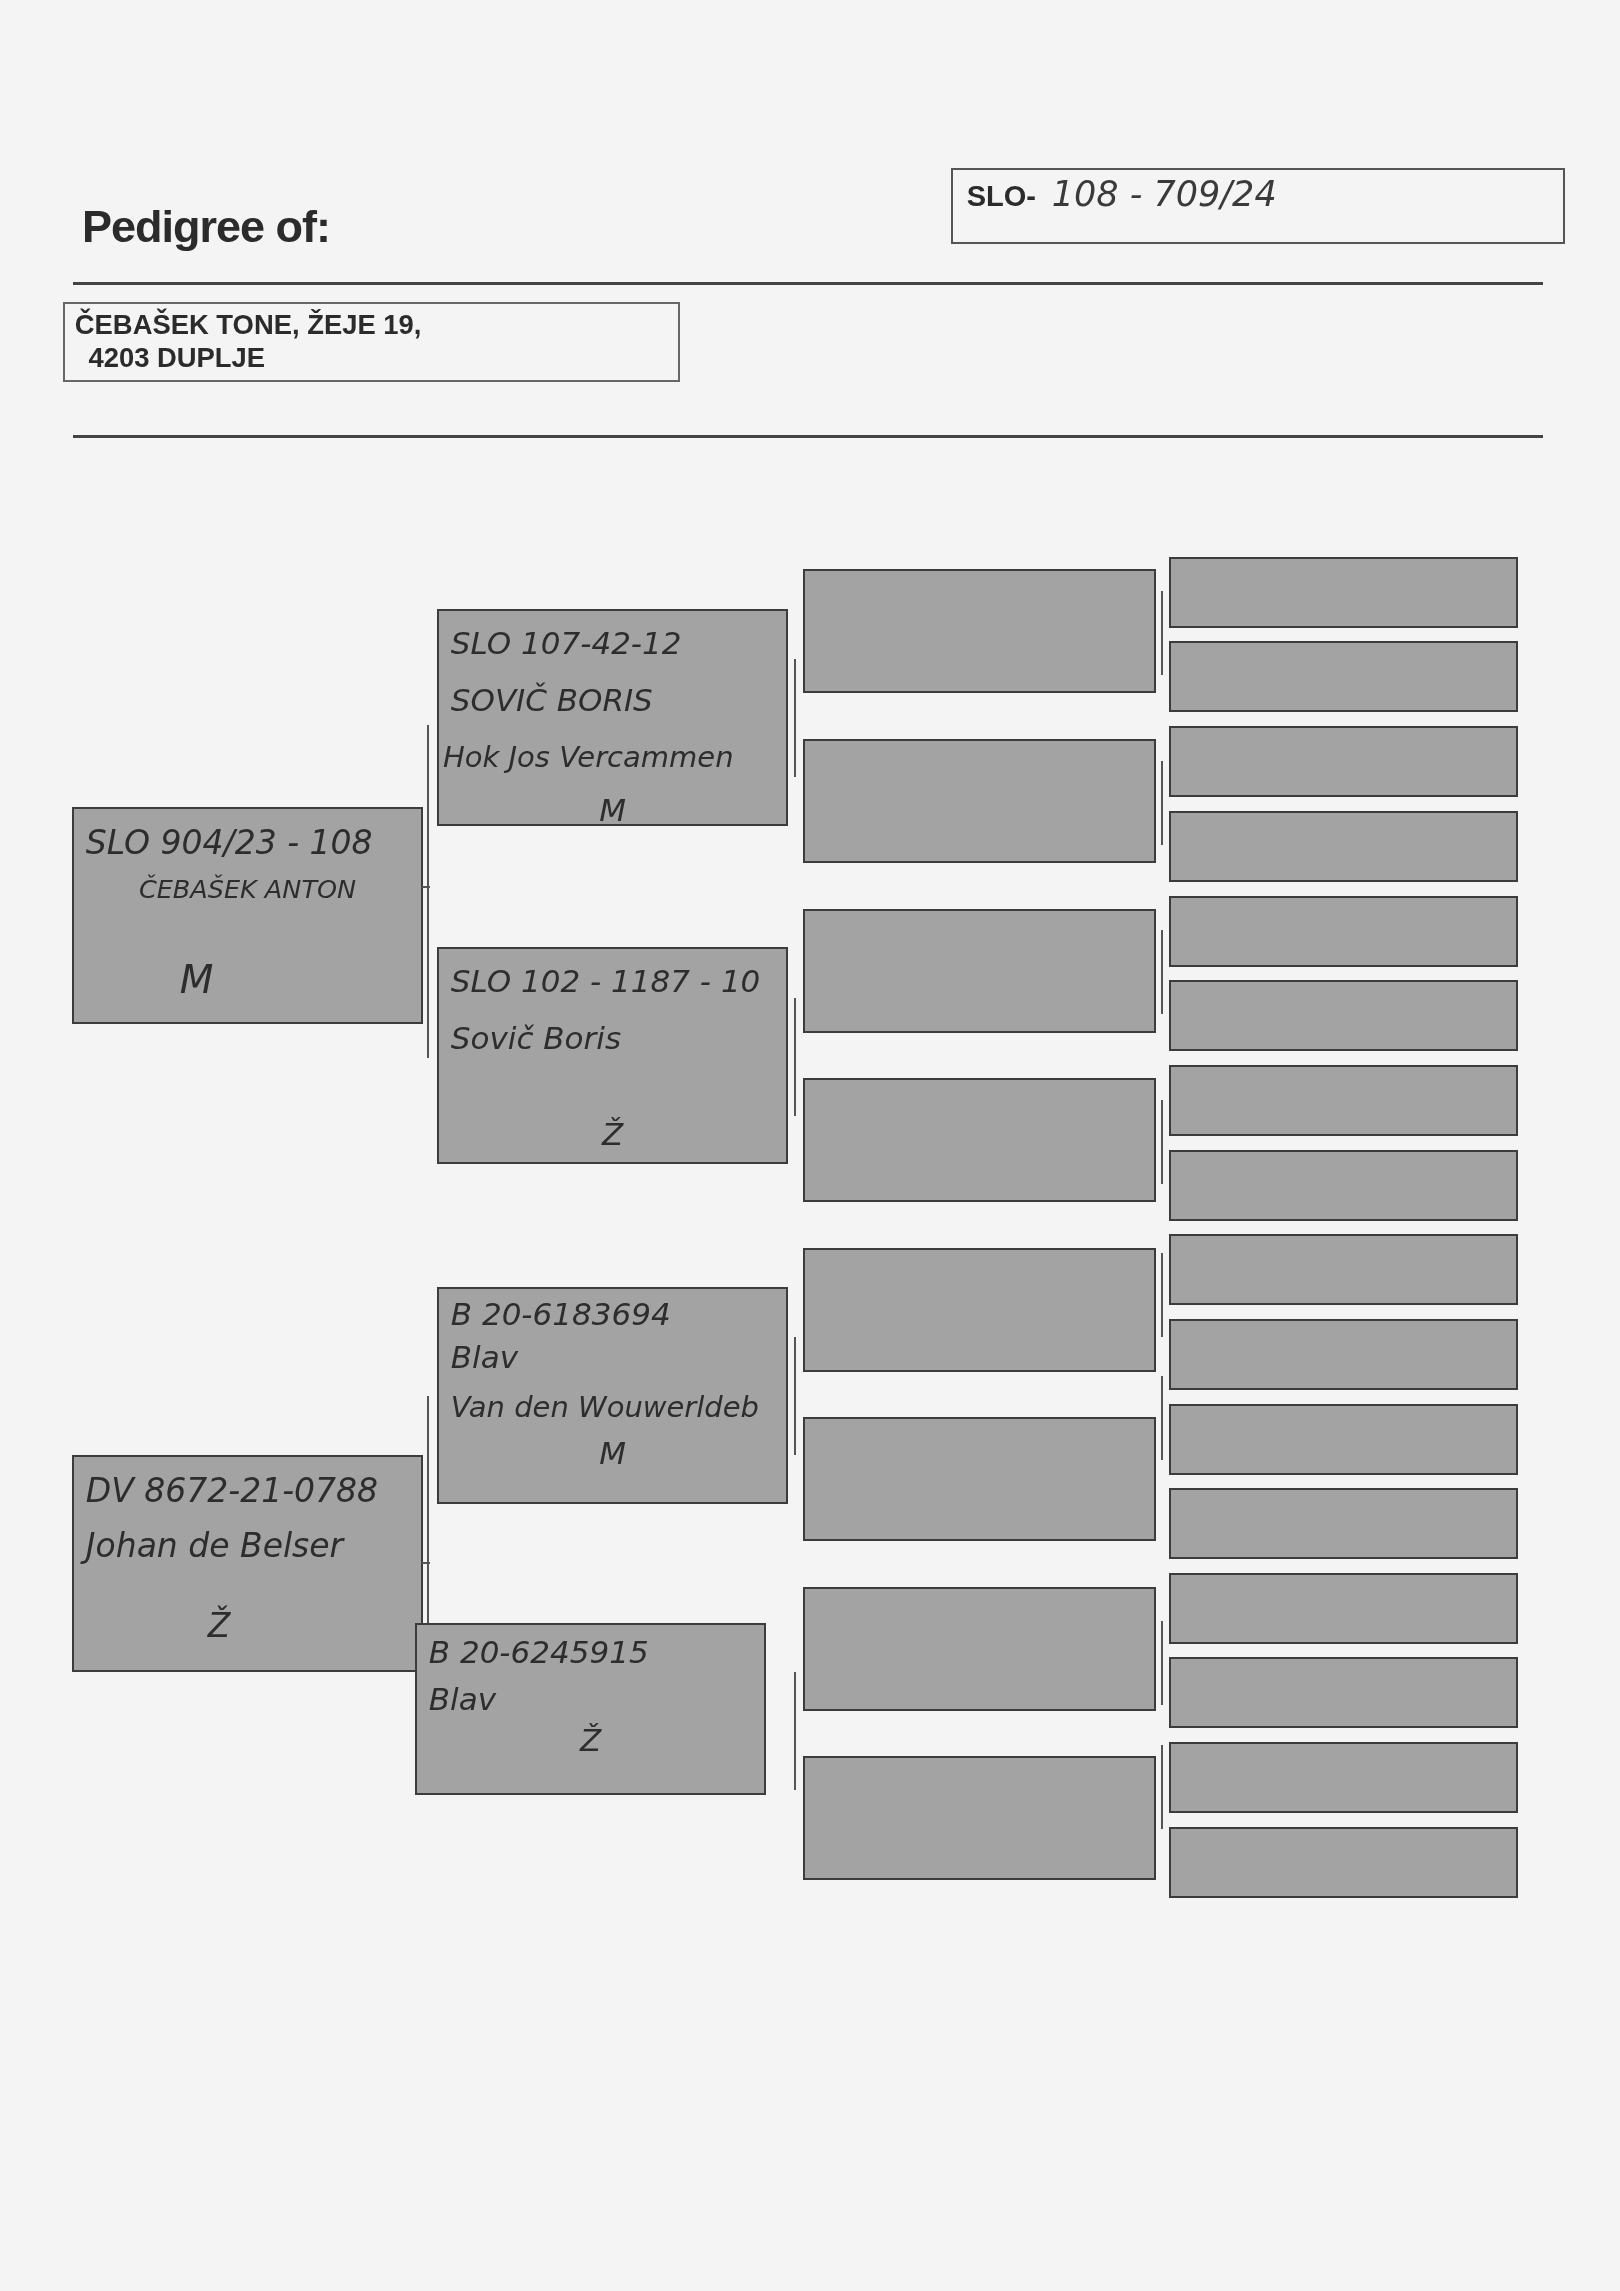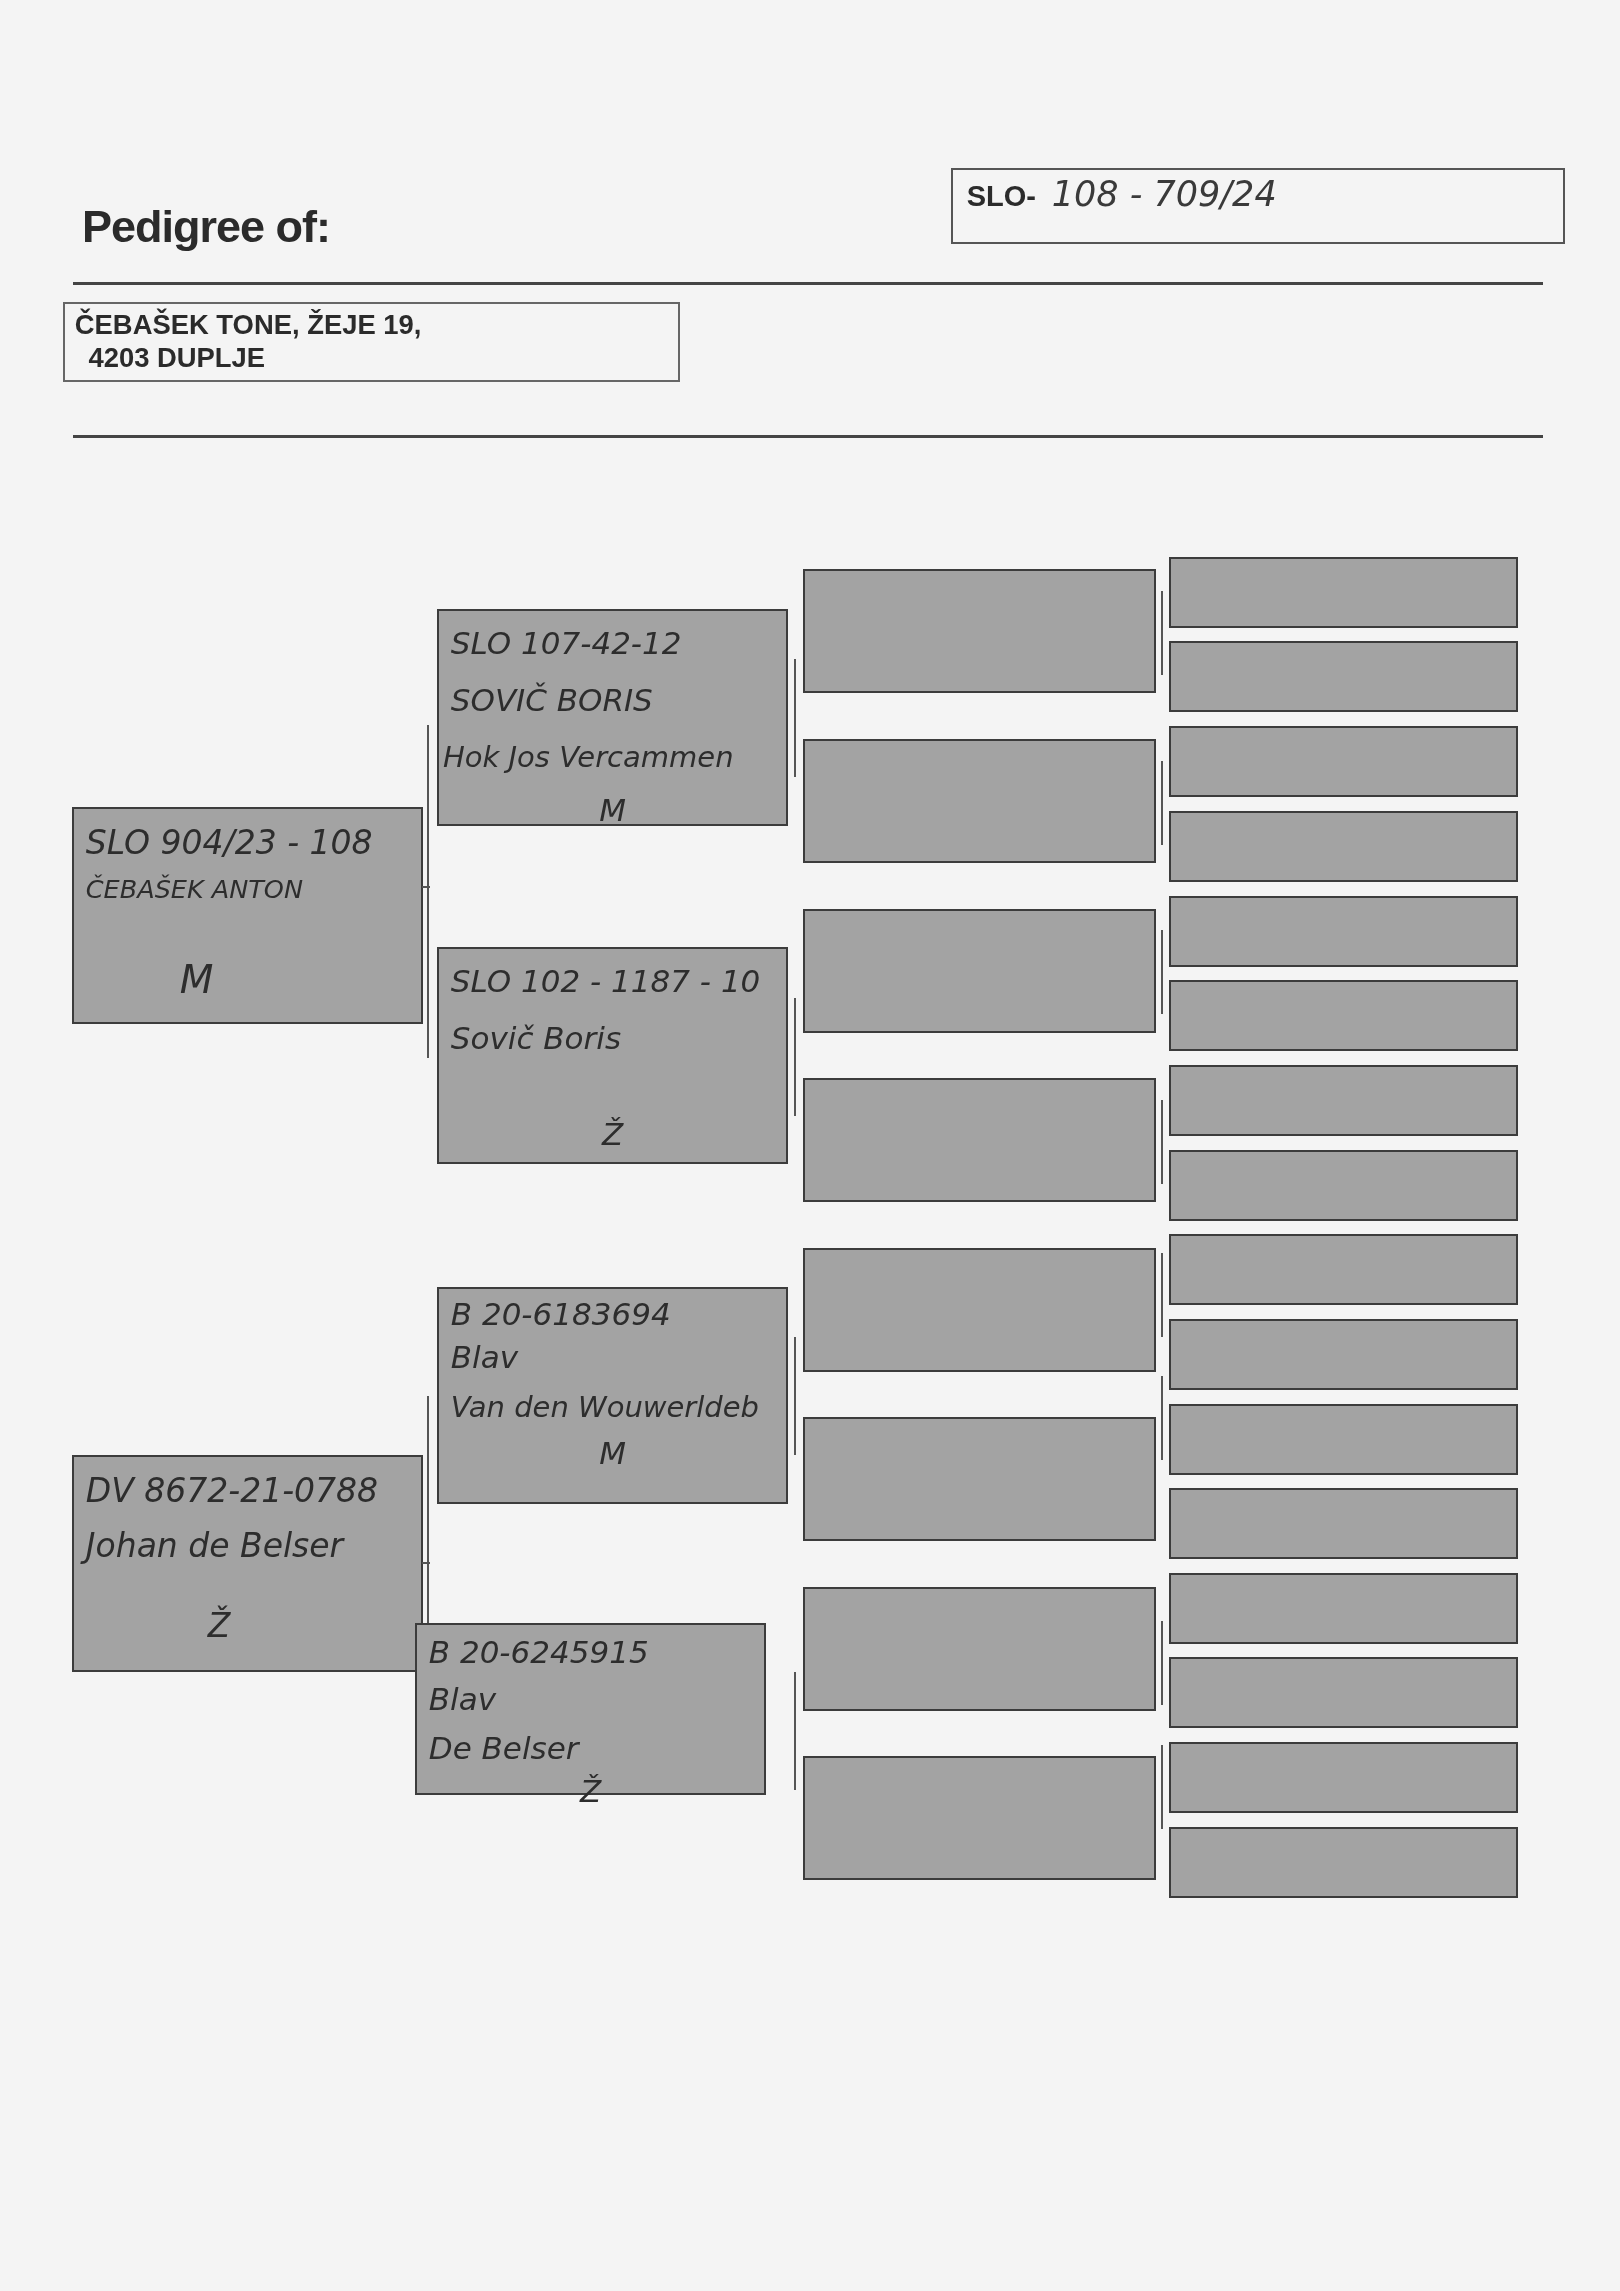--- a/index.html
+++ b/index.html
@@ -63,21 +63,21 @@
 
 <div class="abs owner-box">
   <div>ČEBAŠEK TONE, ŽEJE 19,</div>
   <div class="owner-line2">4203 DUPLJE</div>
 </div>
 
 <div class="abs rule" style="top:435px;"></div>
 
 <div class="box pbox" style="left:72px;top:777px;width:351px;height:217px;margin-top:30px;">
   <div class="hand">SLO 904/23 - 108</div>
-  <div class="hand" style="font-size:25.5px;line-height:39px;">ČEBAŠEK ANTON</div>
+  <div class="hand" style="font-size:25.5px;line-height:39px;text-align:center;">ČEBAŠEK ANTON</div>
   <div class="hand" style="margin-top:43px;padding-left:94px;font-size:39px;">M</div>
 </div>
 
 <div class="box pbox" style="left:72px;top:1455px;width:351px;height:217px;">
   <div class="hand">DV 8672-21-0788</div>
   <div class="hand">Johan de Belser</div>
   <div class="hand" style="margin-top:25.5px;padding-left:122px;">Ž</div>
 </div>
 
 <div class="vline" style="left:427px;top:725px;height:333px;"></div>
@@ -101,21 +101,20 @@
 <div class="box pbox g2" style="left:437px;top:1287px;width:351px;height:217px;">
   <div class="hand" style="line-height:43px;">B 20-6183694</div>
   <div class="hand" style="line-height:43px;">Blav</div>
   <div class="hand" style="white-space:nowrap;font-size:29px;">Van den Wouwerldeb</div>
   <div class="hand sex" style="line-height:43px;">M</div>
 </div>
 
 <div class="box pbox g2" style="left:415px;top:1623px;width:351px;height:172px;">
   <div class="hand" style="line-height:47px;">B 20-6245915</div>
   <div class="hand" style="line-height:47px;">Blav</div>
-  <div class="hand" style="line-height:51px;">De Belser</div>
   <div class="hand sex" style="line-height:43px;">Ž</div>
 </div>
 
 <div class="vline" style="left:794px;top:659px;height:118px;"></div>
 <div class="vline" style="left:794px;top:998px;height:118px;"></div>
 <div class="vline" style="left:794px;top:1337px;height:118px;"></div>
 <div class="vline" style="left:794px;top:1672px;height:118px;"></div>
 
 <div class="box" style="left:803px;top:569px;width:353px;height:124px;"></div>
 <div class="box" style="left:803px;top:739px;width:353px;height:124px;"></div>

